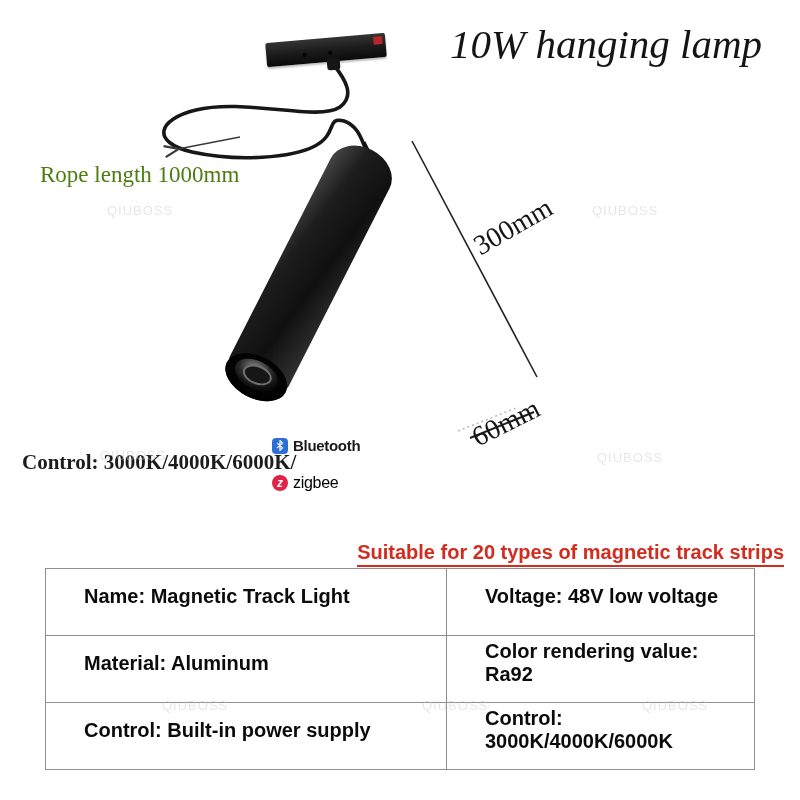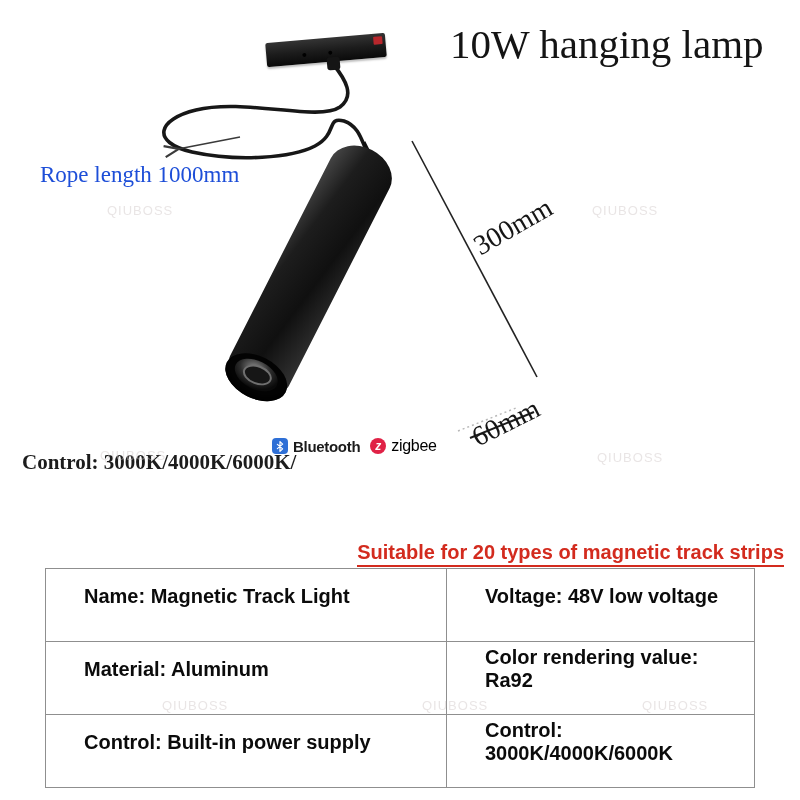--- a/index.html
+++ b/index.html
@@ -2,21 +2,21 @@
 <html><head>
 <meta charset="utf-8">
 <style>
   html,body{margin:0;padding:0;background:#fff;}
   .stage{position:relative;width:800px;height:800px;background:#ffffff;overflow:hidden;
          font-family:"Liberation Sans",sans-serif;}
   .abs{position:absolute;}
 
   
   .title{left:450px;top:20px;font-family:"Liberation Serif","DejaVu Serif",serif;
-         font-size:41px;color:#141414;letter-spacing:0;}
+         font-size:41px;color:#141414;letter-spacing:0;font-style:italic;}
 
   
   .connector{left:266px;top:38px;width:120px;height:24px;transform:rotate(-5deg);
              background:linear-gradient(180deg,#343434 0%,#1c1c1c 50%,#0a0a0a 100%);
              border-radius:2px;box-shadow:0 2px 2px rgba(0,0,0,.25);}
   .connector .red-tip{position:absolute;right:3px;top:3px;width:9px;height:8px;background:#b8272c;border-radius:1px;}
   .connector .dot{position:absolute;width:4px;height:4px;border-radius:50%;background:#000;top:13px;}
   .connector .d1{left:36px;} .connector .d2{left:62px;}
   .nub{left:327px;top:57px;width:13px;height:13px;background:#151515;border-radius:3px;transform:rotate(-5deg);}
 
@@ -27,44 +27,44 @@
             border-radius:33px 33px 14px 14px / 26px 26px 10px 10px;}
   .lamp-face{position:absolute;left:0;bottom:-18px;width:66px;height:42px;border-radius:50%;
              background:#040404;box-shadow:inset 0 -4px 6px #000;}
   .lamp-lens{position:absolute;left:9px;top:5px;width:46px;height:28px;border-radius:50%;
              background:radial-gradient(ellipse at 42% 32%,#9a9a9a 0%,#6a6a6a 16%,#2c2c2c 42%,#0a0a0a 70%);}
   .lamp-led{position:absolute;left:9px;top:4px;width:26px;height:15px;border-radius:50%;
             border:2px solid #6f6f6f;background:#161616;transform:rotate(-6deg);}
 
   
   .rope-label{left:40px;top:162px;font-family:"Liberation Serif","DejaVu Serif",serif;
-              font-size:23px;color:#1d4ed8;}
+              font-size:23px;color:#4d7c0f;}
   .dim{font-family:"Liberation Serif","DejaVu Serif",serif;font-size:28px;color:#161616;}
   .dim300{left:476px;top:232px;transform:rotate(-30deg);transform-origin:left center;}
   .dim60{left:474px;top:423px;transform:rotate(-27deg);transform-origin:left center;}
   .control-label{left:22px;top:450px;font-family:"Liberation Serif","DejaVu Serif",serif;
                  font-weight:700;font-size:21px;color:#1c1c1c;}
 
   
-  .badges{left:272px;top:437px;display:flex;flex-direction:row;gap:10px;}
+  .badges{left:272px;top:437px;display:flex;flex-direction:column;gap:20px;}
   .badge-row{display:flex;align-items:center;gap:5px;}
   .bt-icon{width:16px;height:16px;border-radius:4px;background:#2e6fd6;display:flex;align-items:center;justify-content:center;}
   .zb-icon{width:16px;height:16px;border-radius:50%;background:#e02246;color:#fff;display:flex;align-items:center;justify-content:center;
            font-weight:700;font-style:italic;font-size:12px;line-height:1;}
   .bt-label{font-size:15px;font-weight:700;color:#1b1b1b;letter-spacing:-0.3px;}
   .zb-label{font-size:16px;font-weight:400;color:#000000;letter-spacing:-0.3px;}
 
   
   .highlight{right:16px;top:541px;font-size:20px;font-weight:700;color:#d32b1e;
              border-bottom:2px solid #d32b1e;padding-bottom:1px;}
 
   
   table.spec{position:absolute;left:45px;top:568px;width:710px;border-collapse:collapse;}
   table.spec td{border:1px solid #8f8f8f;height:54px;font-size:20px;font-weight:700;color:#0b0b0b;
-                padding:0 6px 18px 38px;vertical-align:middle;background:transparent;}
+                padding:0 6px 12px 38px;vertical-align:middle;background:transparent;}
   table.spec td.c1{width:356px;}
 
   
   .wm{font-size:13px;letter-spacing:1px;color:#cfc6c6;opacity:.45;margin-left:12px;}
 
   svg.art{position:absolute;left:0;top:0;}
 </style>
 </head>
 <body>
 

